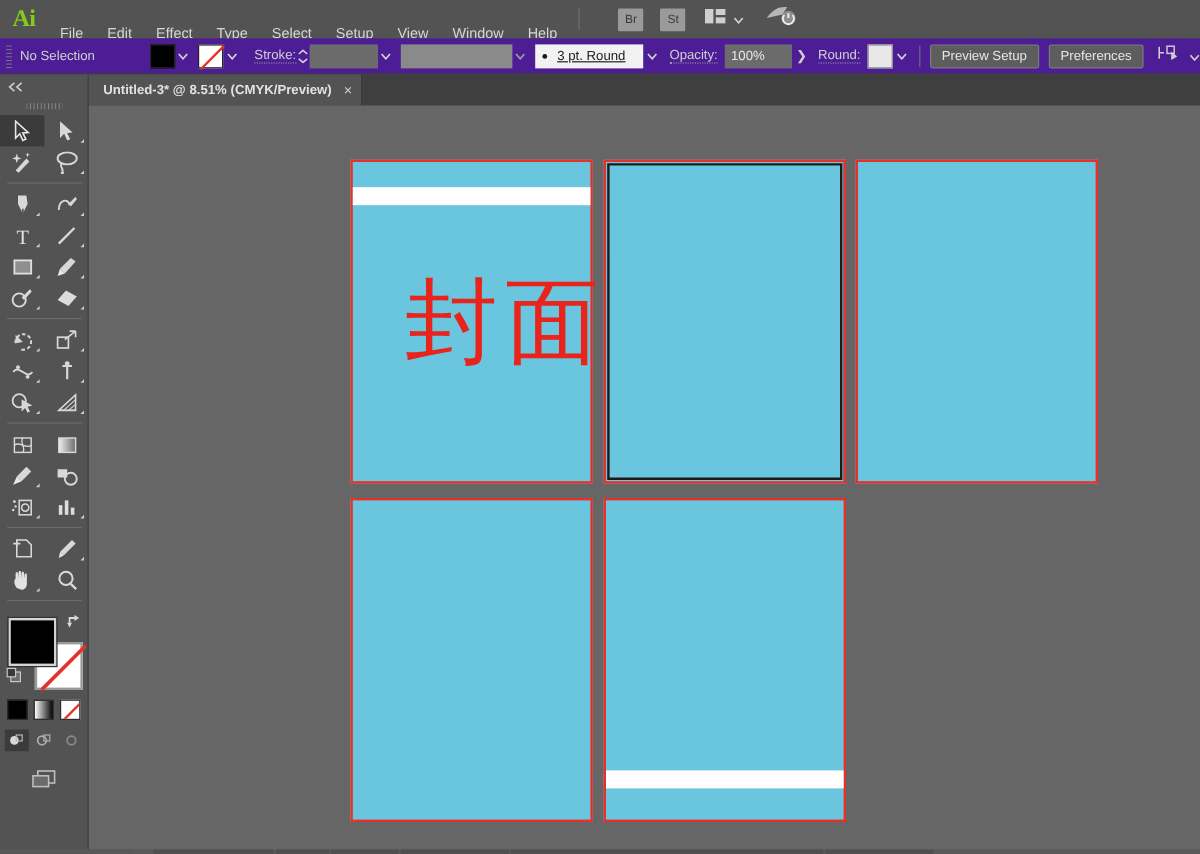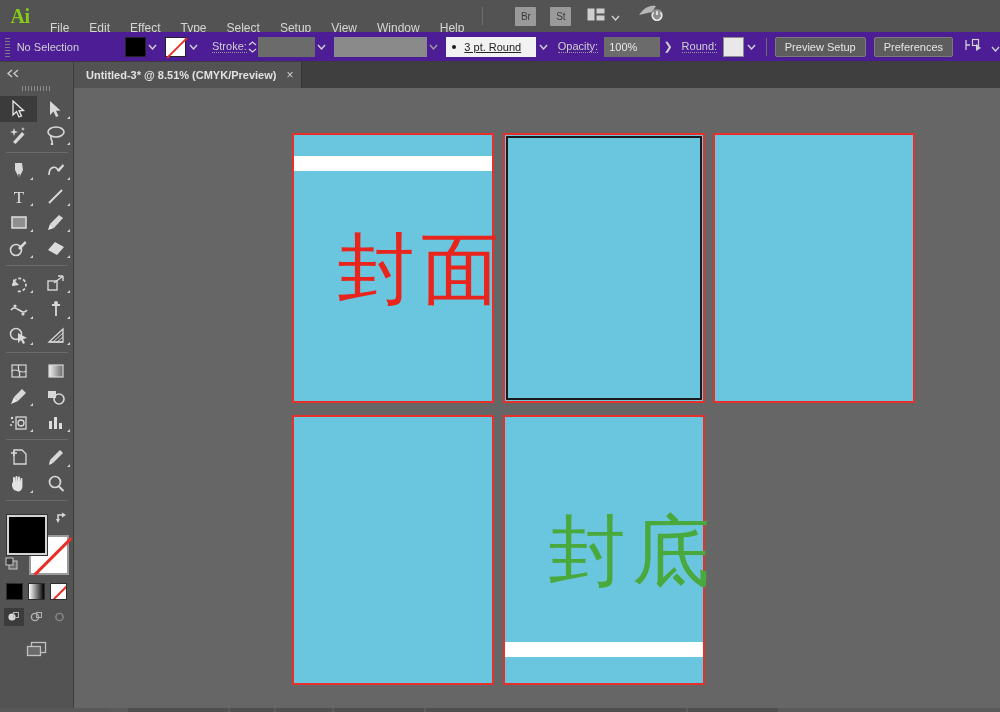--- a/index.html
+++ b/index.html
@@ -650,21 +650,20 @@
     </div>
 
     <div class="artboard active" style="left:429px;top:45px;width:202px;height:270px"></div>
 
     <div class="artboard" style="left:639px;top:45px;width:202px;height:270px"></div>
 
     <div class="artboard" style="left:218px;top:327px;width:202px;height:270px"></div>
 
     <div class="artboard" style="left:429px;top:327px;width:202px;height:270px">
       <div class="band" style="top:225px;height:15px"></div>
-      <div class="cjk cjk-green" style="top:95px">封底</div>
     </div>
   </div>
 
   <div class="statusarea"></div>
   <div class="taskbar-hint">
     <div class="tb-cell" style="width:110px;background:#585858"></div>
     <div class="tb-cell" style="width:14px;background:#5a5a5a"></div>
     <div class="tb-cell" style="width:100px"></div>
     <div class="tb-cell" style="width:44px"></div>
     <div class="tb-cell" style="width:56px"></div>

